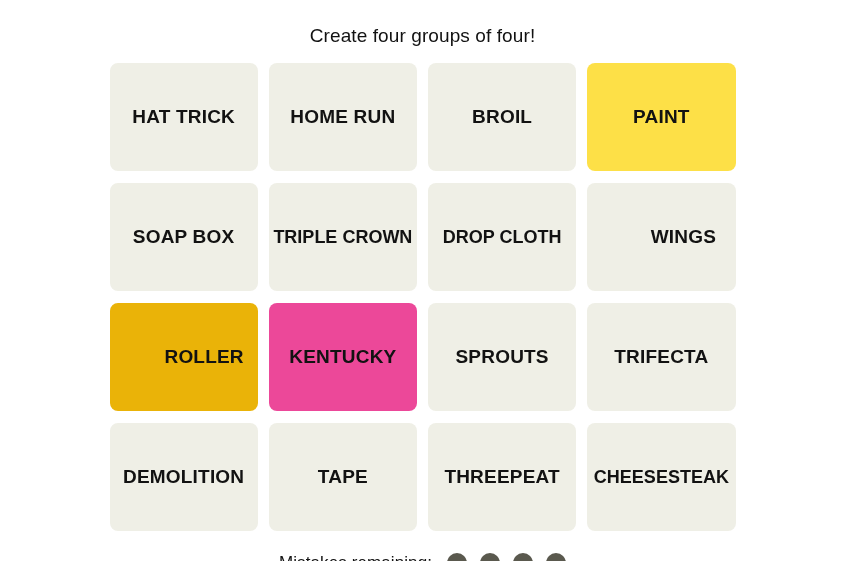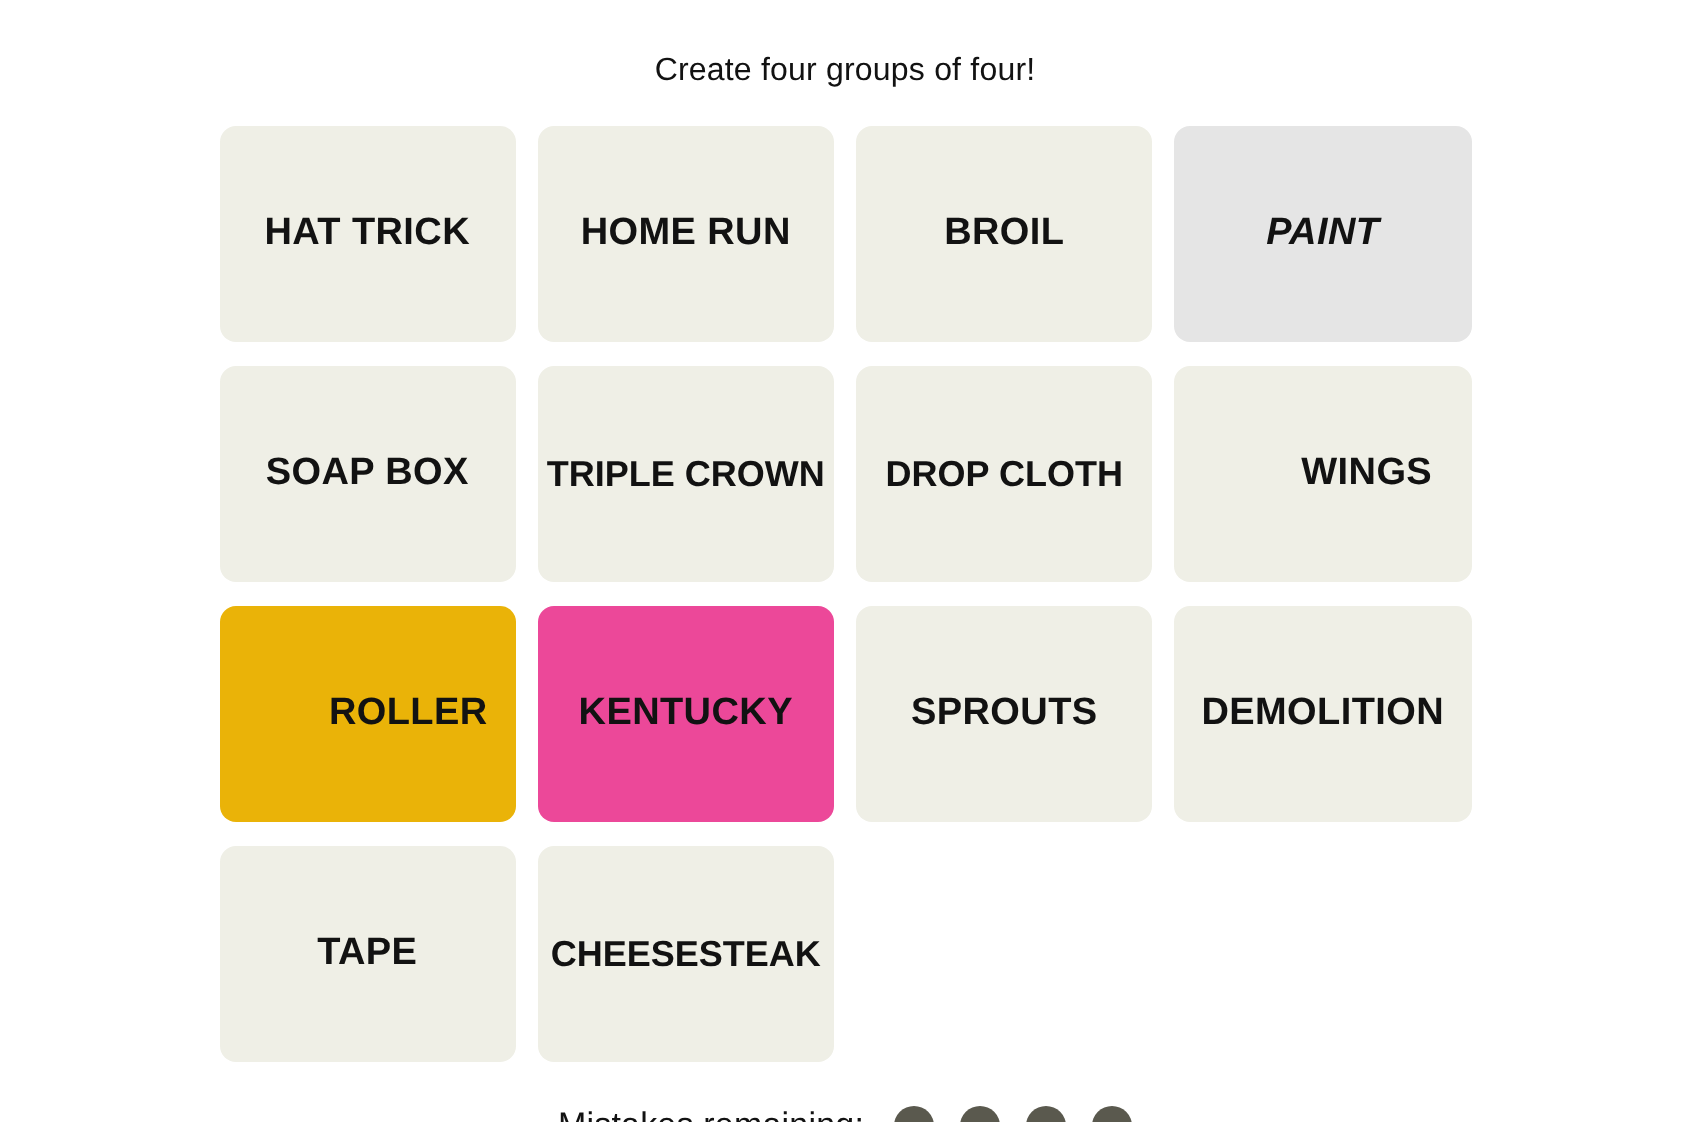--- a/index.html
+++ b/index.html
@@ -20,21 +20,21 @@
     width: 845px;
     height: 561px;
     box-sizing: border-box;
     display: flex;
     flex-direction: column;
     align-items: center;
   }
 
   .prompt {
     margin-top: 24px;
-    font-size: 16px;
+    font-size: 19px;
     font-weight: 400;
     line-height: 24px;
     color: #121212;
     text-align: center;
     letter-spacing: 0.1px;
   }
 
   .board {
     margin-top: 15px;
     width: 626px;
@@ -116,21 +116,21 @@
     </button>
 
     <button class="tile" style="background: rgb(239, 239, 230);">
       <span class="tile-label">HOME RUN</span>
     </button>
 
     <button class="tile" style="background: rgb(239, 239, 230);">
       <span class="tile-label">BROIL</span>
     </button>
 
-    <button class="tile" style="background: #e5e5e5; font-style: italic;">
+    <button class="tile" style="background: #fde047;">
       <span class="tile-label">PAINT</span>
     </button>
 
     <button class="tile" style="background: rgb(239, 239, 230);">
       <span class="tile-label">SOAP BOX</span>
     </button>
 
     <button class="tile" style="background: rgb(239, 239, 230); text-align: right;">
       <span class="tile-label shrink">TRIPLE CROWN</span>
     </button>
@@ -148,29 +148,35 @@
     </button>
 
     <button class="tile" style="background: #ec4899;">
       <span class="tile-label">KENTUCKY</span>
     </button>
 
     <button class="tile" style="background: rgb(239, 239, 230);">
       <span class="tile-label">SPROUTS</span>
     </button>
 
+    <button class="tile" style="background: rgb(239, 239, 230);">
+      <span class="tile-label">TRIFECTA</span>
+    </button>
 
     <button class="tile" style="background: rgb(239, 239, 230);">
       <span class="tile-label">DEMOLITION</span>
     </button>
 
     <button class="tile" style="background: rgb(239, 239, 230);">
       <span class="tile-label">TAPE</span>
     </button>
 
+    <button class="tile" style="background: rgb(239, 239, 230);">
+      <span class="tile-label">THREEPEAT</span>
+    </button>
 
     <button class="tile" style="background: rgb(239, 239, 230);">
       <span class="tile-label shrink">CHEESESTEAK</span>
     </button>
 
   </div>
 
   <div class="footer">
     <span class="mistakes-label">Mistakes remaining:</span>
     <span class="dots">

